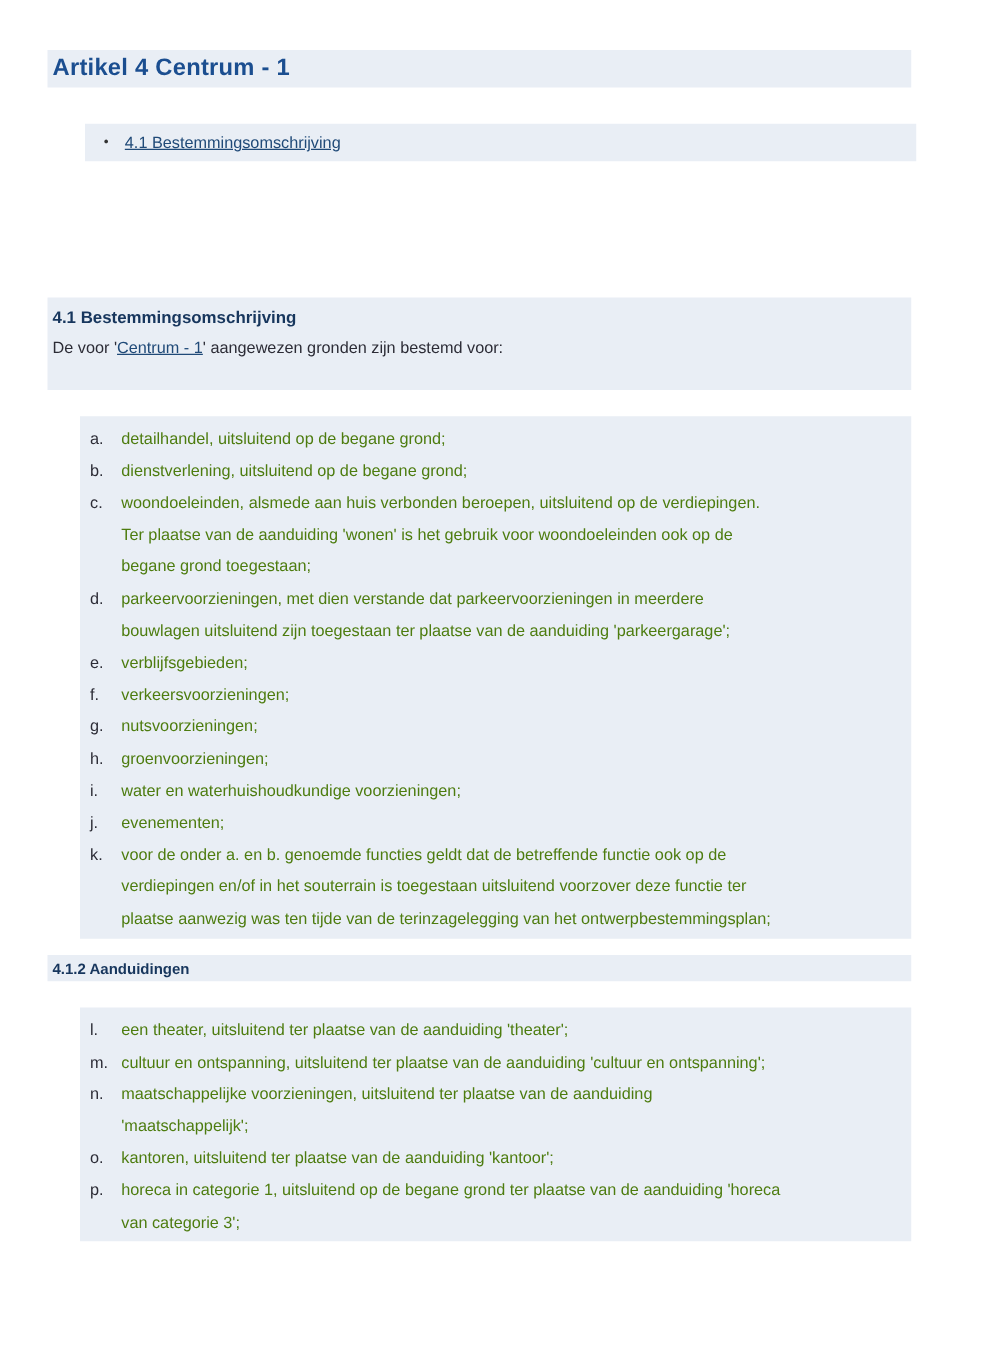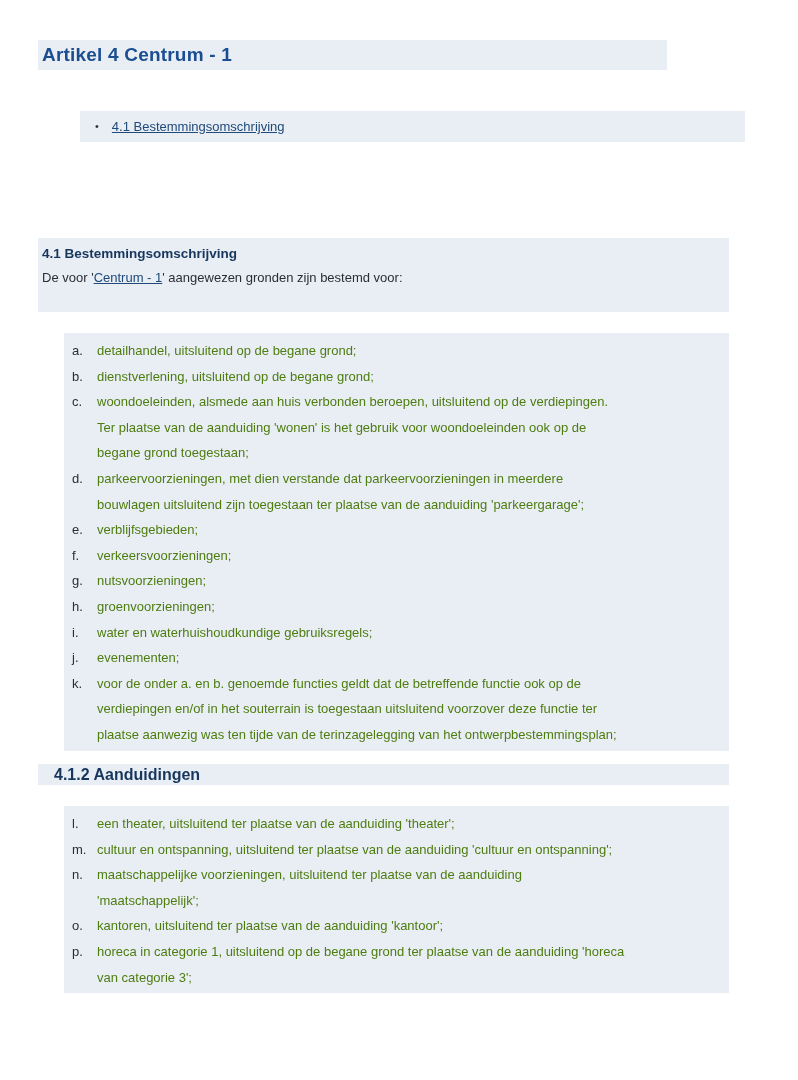--- a/index.html
+++ b/index.html
@@ -5,32 +5,32 @@
   html,body{margin:0;padding:0;background:#ffffff;}
   body{
     width:798px;height:1080px;position:relative;overflow:hidden;
     font-family:"Liberation Sans", sans-serif;
     color:#2c2c36;
   }
   .page{position:absolute;inset:0;background:#ffffff;}
 
   
   .title-band{
-    position:absolute;left:38px;top:40px;width:629px;height:30px;
+    position:absolute;left:38px;top:40px;width:691px;height:30px;
     background:#e9eef5;display:flex;align-items:center;
   }
   .title-band h1{
     margin:0;padding-left:4px;font-size:19px;font-weight:bold;
     color:#1b4e90;letter-spacing:.2px;
   }
 
   
   .toc{
     position:absolute;left:64px;top:95px;width:665px;
-    margin:16px;padding:3px 0 2px 0;list-style:none;background:#e9eef5;
+    margin:4px;padding:3px 0 2px 0;list-style:none;background:#e9eef5;
   }
   .toc li{line-height:24.8px;padding-left:15px;white-space:nowrap;}
   .toc .bullet{color:#333;font-size:11px;margin-right:13px;vertical-align:1px;}
   a.doc-link{color:#204a78;text-decoration:underline;font-size:13px;cursor:pointer;}
 
   
   .sec-band{
     position:absolute;left:38px;top:238px;width:691px;height:74px;
     background:#e9eef5;
   }
@@ -60,21 +60,21 @@
     flex:1;font-size:13px;line-height:25.6px;color:#4d7c0f;
     white-space:pre-wrap;padding-right:8px;
   }
 
   
   .sub-band{
     position:absolute;left:38px;top:764px;width:691px;height:21px;
     background:#e9eef5;display:flex;align-items:center;
   }
   .sub-band h3{
-    margin:0;padding-left:16px;font-size:16px;font-weight:bold;color:#17365d;
+    margin:0;padding-left:4px;font-size:12px;font-weight:bold;color:#17365d;
   }
 </style>
 </head>
 <body>
 
 <div class="page">
 
   <div class="title-band">
     <h1>Artikel 4 Centrum - 1</h1>
   </div>
@@ -135,21 +135,21 @@
         <span class="lt">nutsvoorzieningen;</span>
       </li>
 
       <li>
         <span class="ll">h.</span>
         <span class="lt">groenvoorzieningen;</span>
       </li>
 
       <li>
         <span class="ll">i.</span>
-        <span class="lt">water en waterhuishoudkundige gebruiksregels;</span>
+        <span class="lt">water en waterhuishoudkundige voorzieningen;</span>
       </li>
 
       <li>
         <span class="ll">j.</span>
         <span class="lt">evenementen;</span>
       </li>
 
       <li>
         <span class="ll">k.</span>
         <span class="lt">voor de onder a. en b. genoemde functies geldt dat de betreffende functie ook op de

